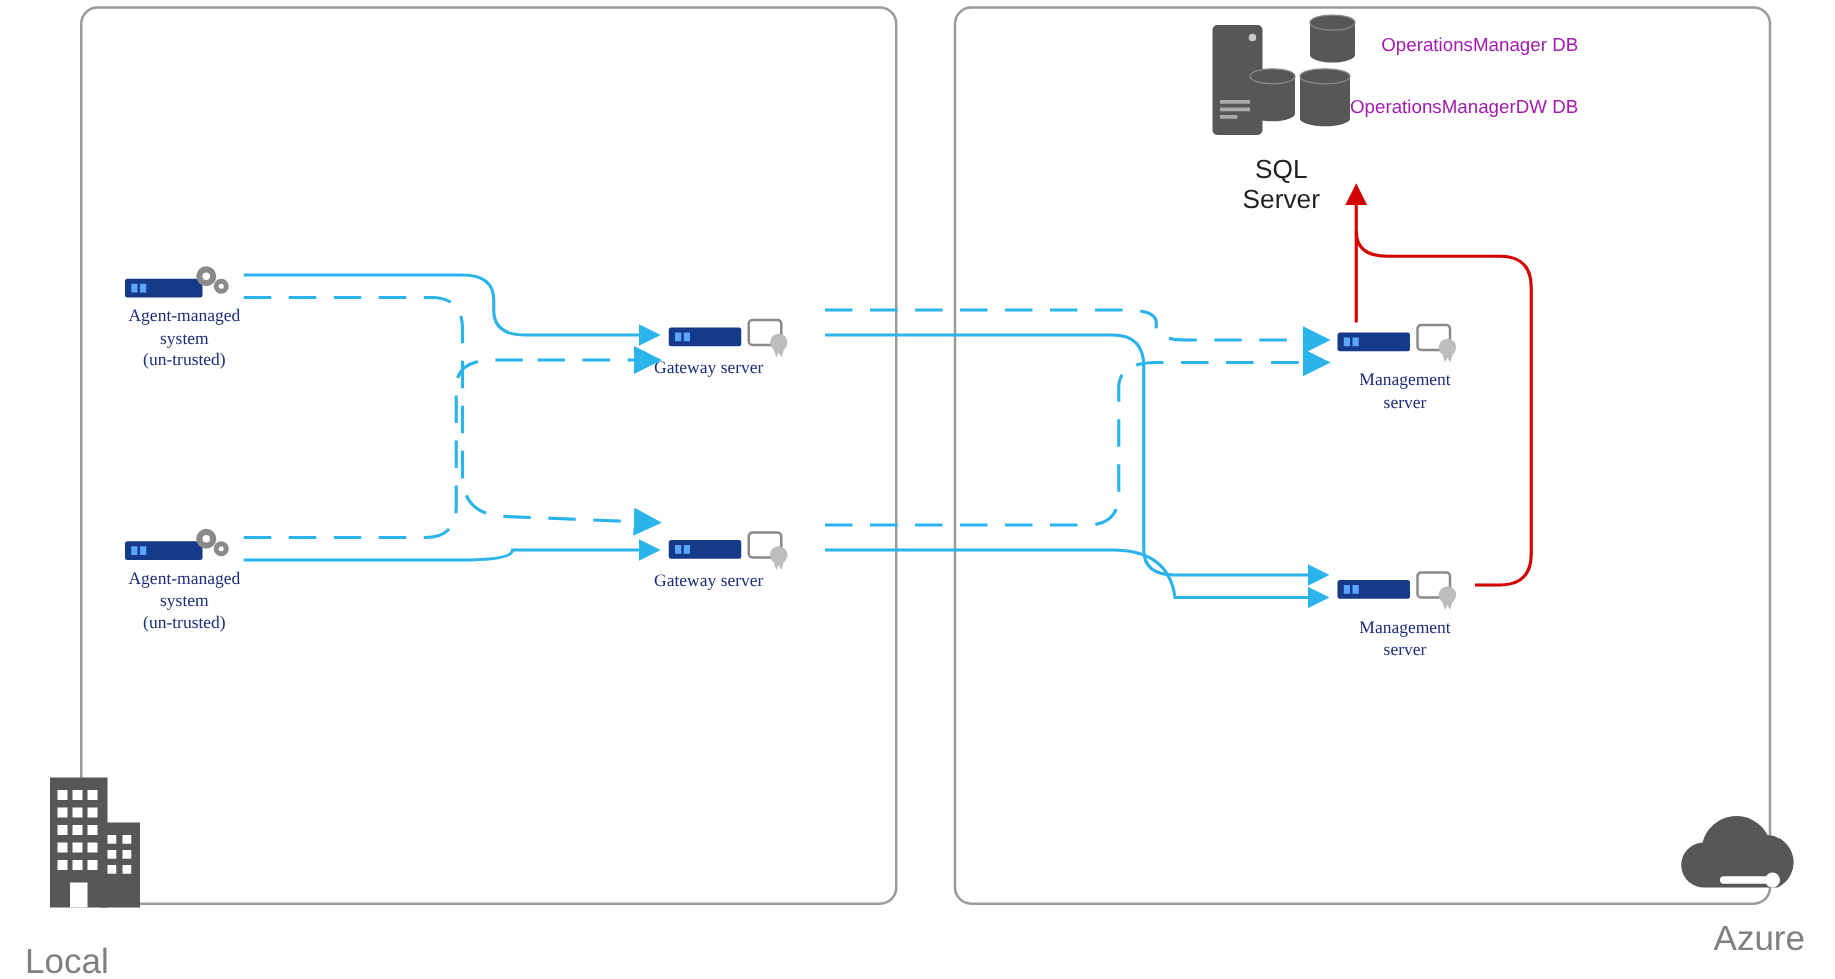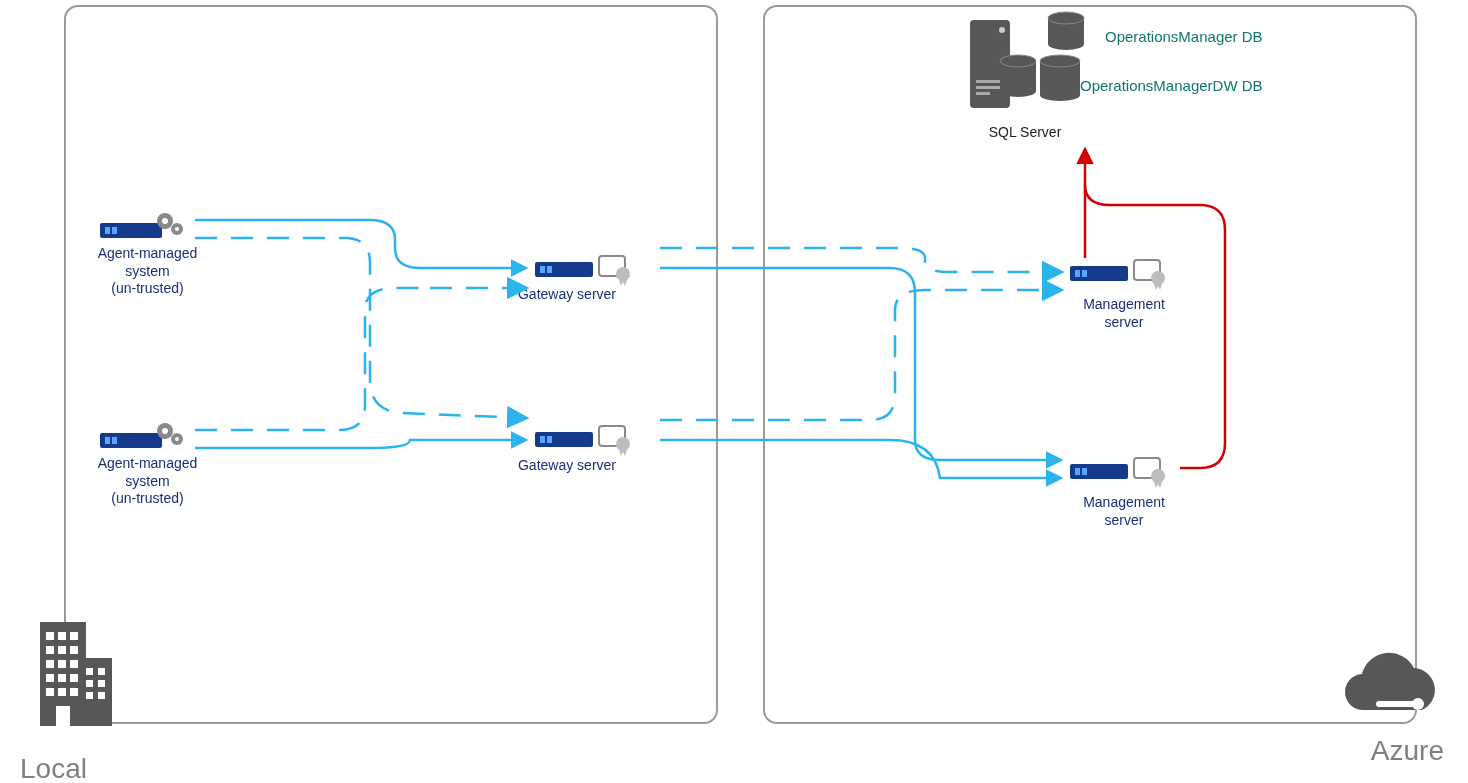--- a/index.html
+++ b/index.html
@@ -22,29 +22,30 @@
     font-size: 28px;
     color: #808080;
   }
   .node-label {
     position: absolute;
     font-size: 14px;
     color: #1a2e7a;
     text-align: center;
     line-height: 1.25;
     white-space: pre;
+    font-family: Liberation Serif, serif;
   }
   .db-label {
     position: absolute;
     font-size: 15px;
-    color: #0f766e;
+    color: #a21caf;
   }
   .sql-label {
     position: absolute;
-    font-size: 14px;
+    font-size: 21px;
     color: #222;
     text-align: center;
   }
   svg.overlay {
     position: absolute;
     left: 0;
     top: 0;
     width: 1468px;
     height: 783px;
     pointer-events: none;

